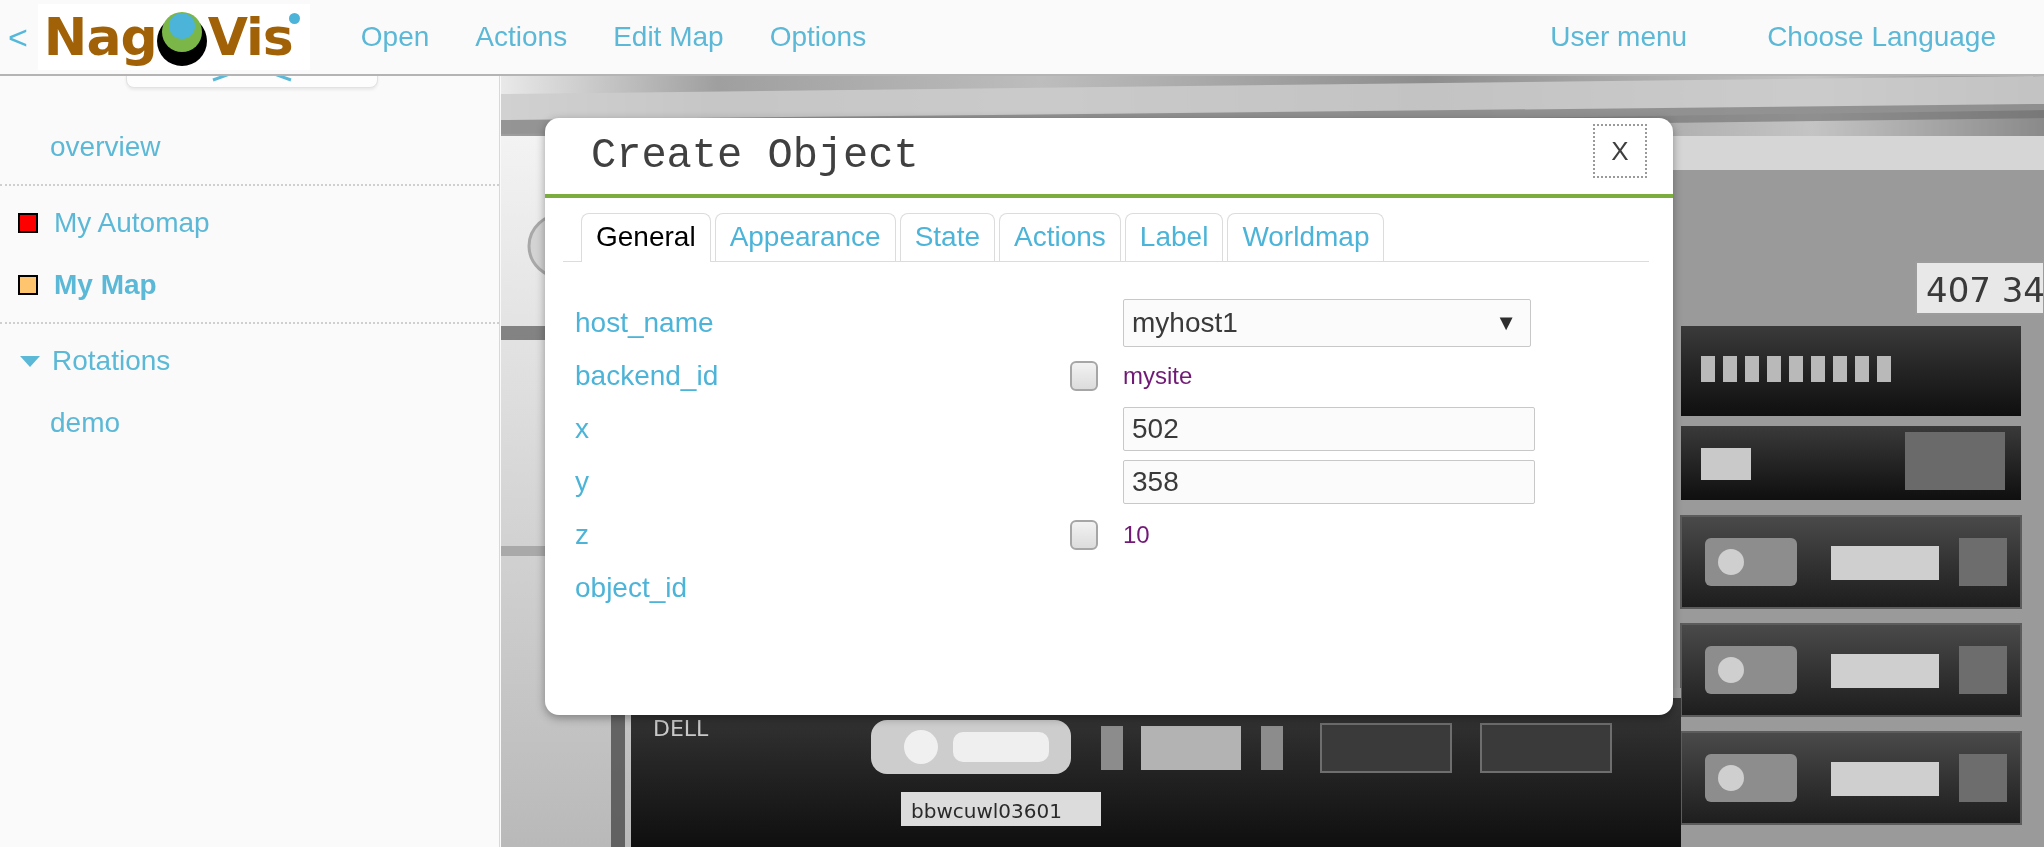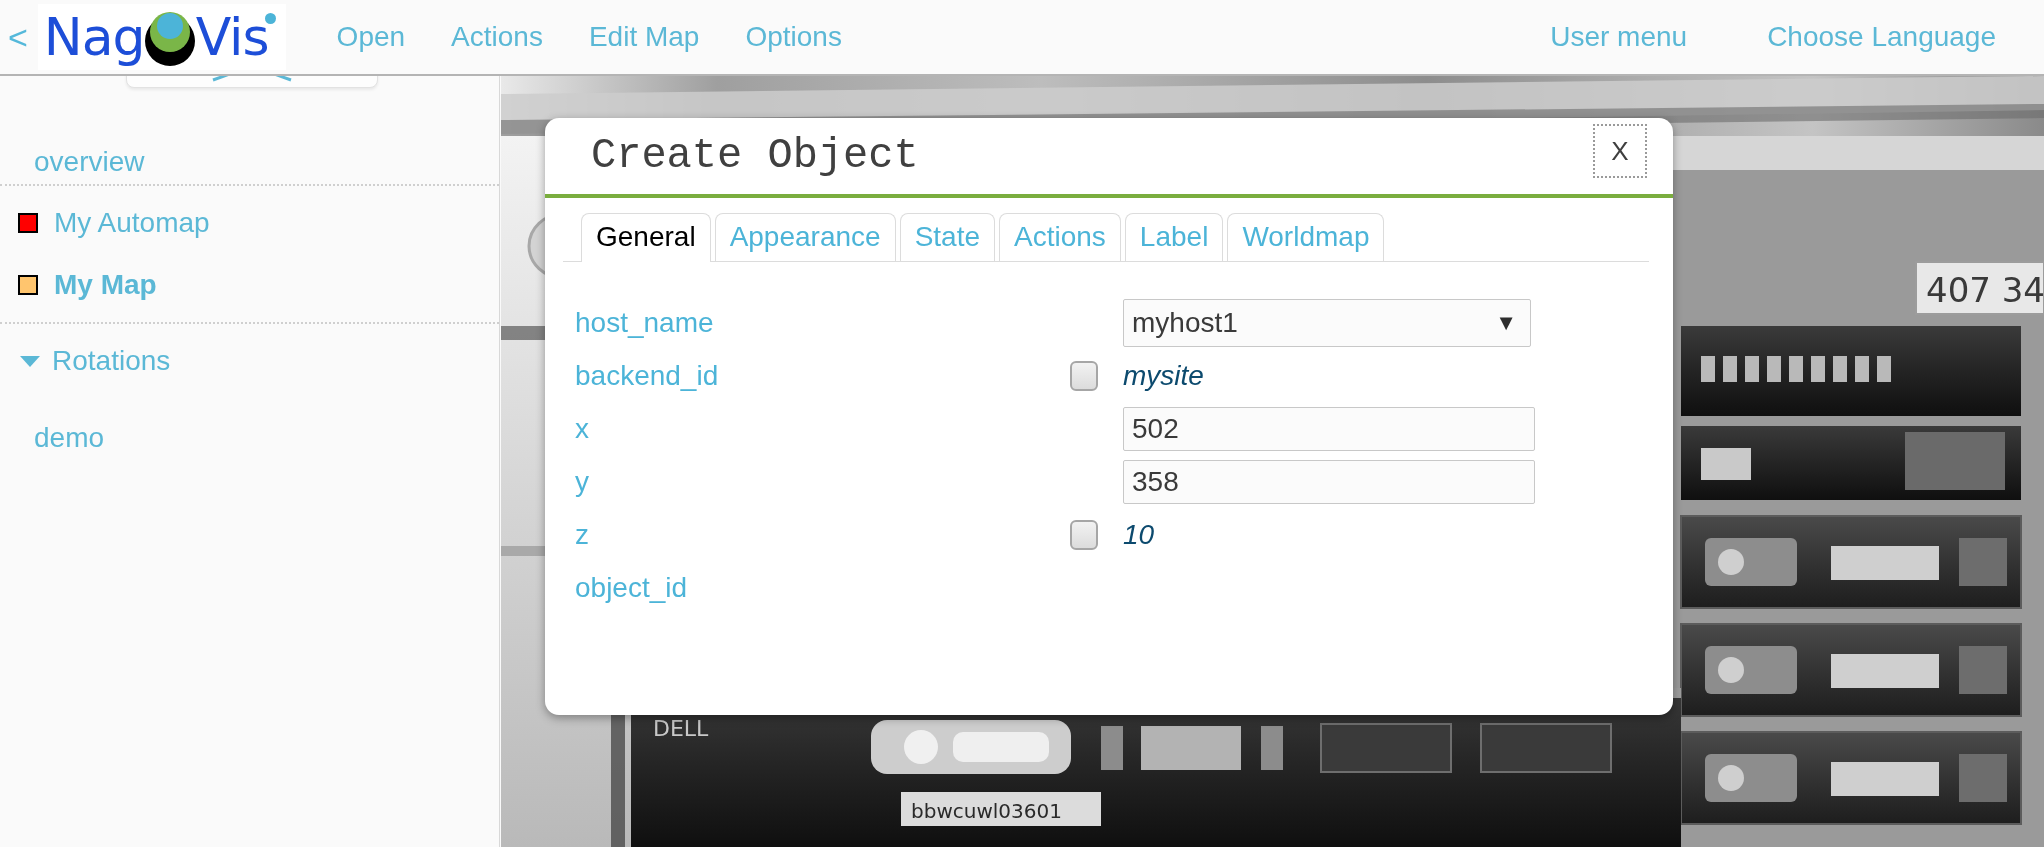--- a/index.html
+++ b/index.html
@@ -27,21 +27,21 @@
     cursor: pointer;
   }
   .logo-box {
     background: #ffffff;
     padding: 2px 6px 2px 6px;
     display: flex; align-items: center;
     height: 66px;
   }
   .logo-text {
     font-family: "DejaVu Sans", sans-serif;
-    font-weight: normal; font-size: 52px; color: #1d4ed8;
+    font-weight: bold; font-size: 52px; color: #a16207;
     letter-spacing: -1px; line-height: 1;
     display: flex; align-items: center;
   }
   .logo-orb {
     position: relative;
     width: 58px; height: 58px;
     display: inline-block;
     margin: 0 -3px 0 -4px;
   }
   .logo-orb .ring-black {
@@ -95,21 +95,21 @@
     display: flex; align-items: flex-end; justify-content: center;
     padding-bottom: 3px;
   }
   .chevron-up { display: block; }
   .sb-item {
     display: flex; align-items: center;
     height: 62px; padding-left: 18px;
     color: #5bb8d6; font-size: 28px;
     cursor: pointer;
   }
-  .sb-item.indent { padding-left: 34px; align-items: flex-end; }
+  .sb-item.indent { padding-left: 50px; }
   .sb-item.bold { font-weight: bold; }
   .sb-sep {
     border-top: 2px dotted #cfcfcf;
     margin: 6px 0 6px 0;
   }
   .sb-tri {
     width: 0; height: 0;
     border-left: 10px solid transparent;
     border-right: 10px solid transparent;
     border-top: 11px solid #5bb8d6;
@@ -213,21 +213,21 @@
   }
   .f-check {
     width: 28px; height: 30px;
     border: 2px solid #a6a6a6;
     border-radius: 6px;
     background: linear-gradient(#f2f2f2, #dcdcdc);
     cursor: pointer;
   }
   .f-ctrl { flex: 1 1 auto; display: flex; align-items: center; }
   .f-static {
-    color: #0c4a6e; font-size: 28px; white-space: nowrap; font-style: italic;
+    color: #701a75; font-size: 24px; white-space: nowrap;
   }
   select.f-select {
     width: 408px; height: 48px;
     font-size: 28px; color: #3a3a3a;
     font-family: "Liberation Sans", sans-serif;
     border: 1px solid #c8c8c8;
     background: #fbfbfb;
     border-radius: 2px;
     padding-left: 8px;
     appearance: none; -webkit-appearance: none;

